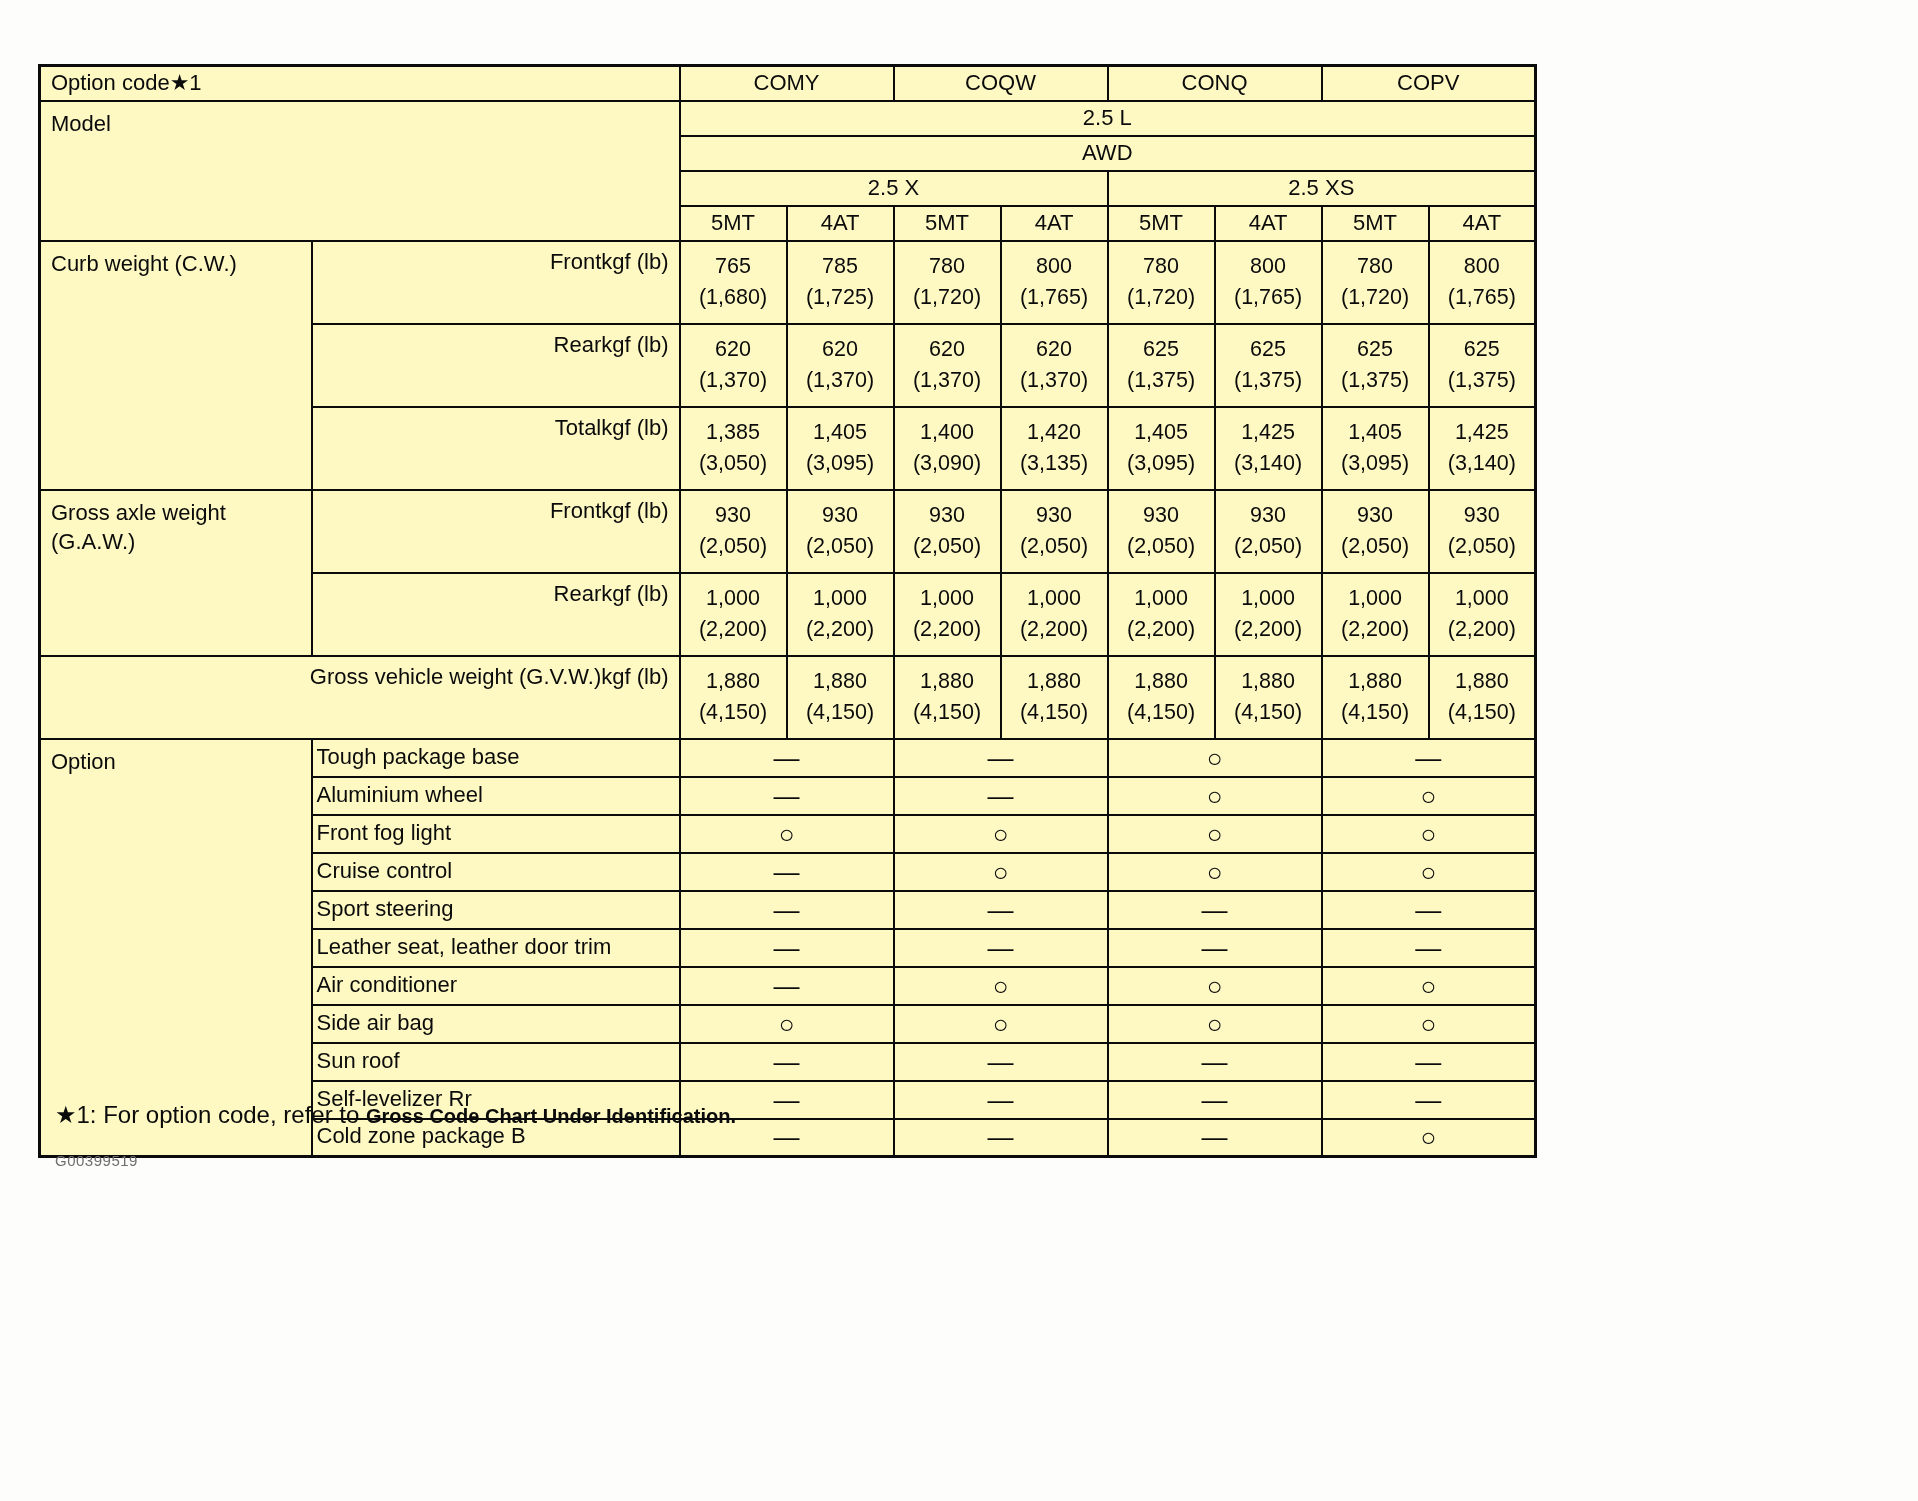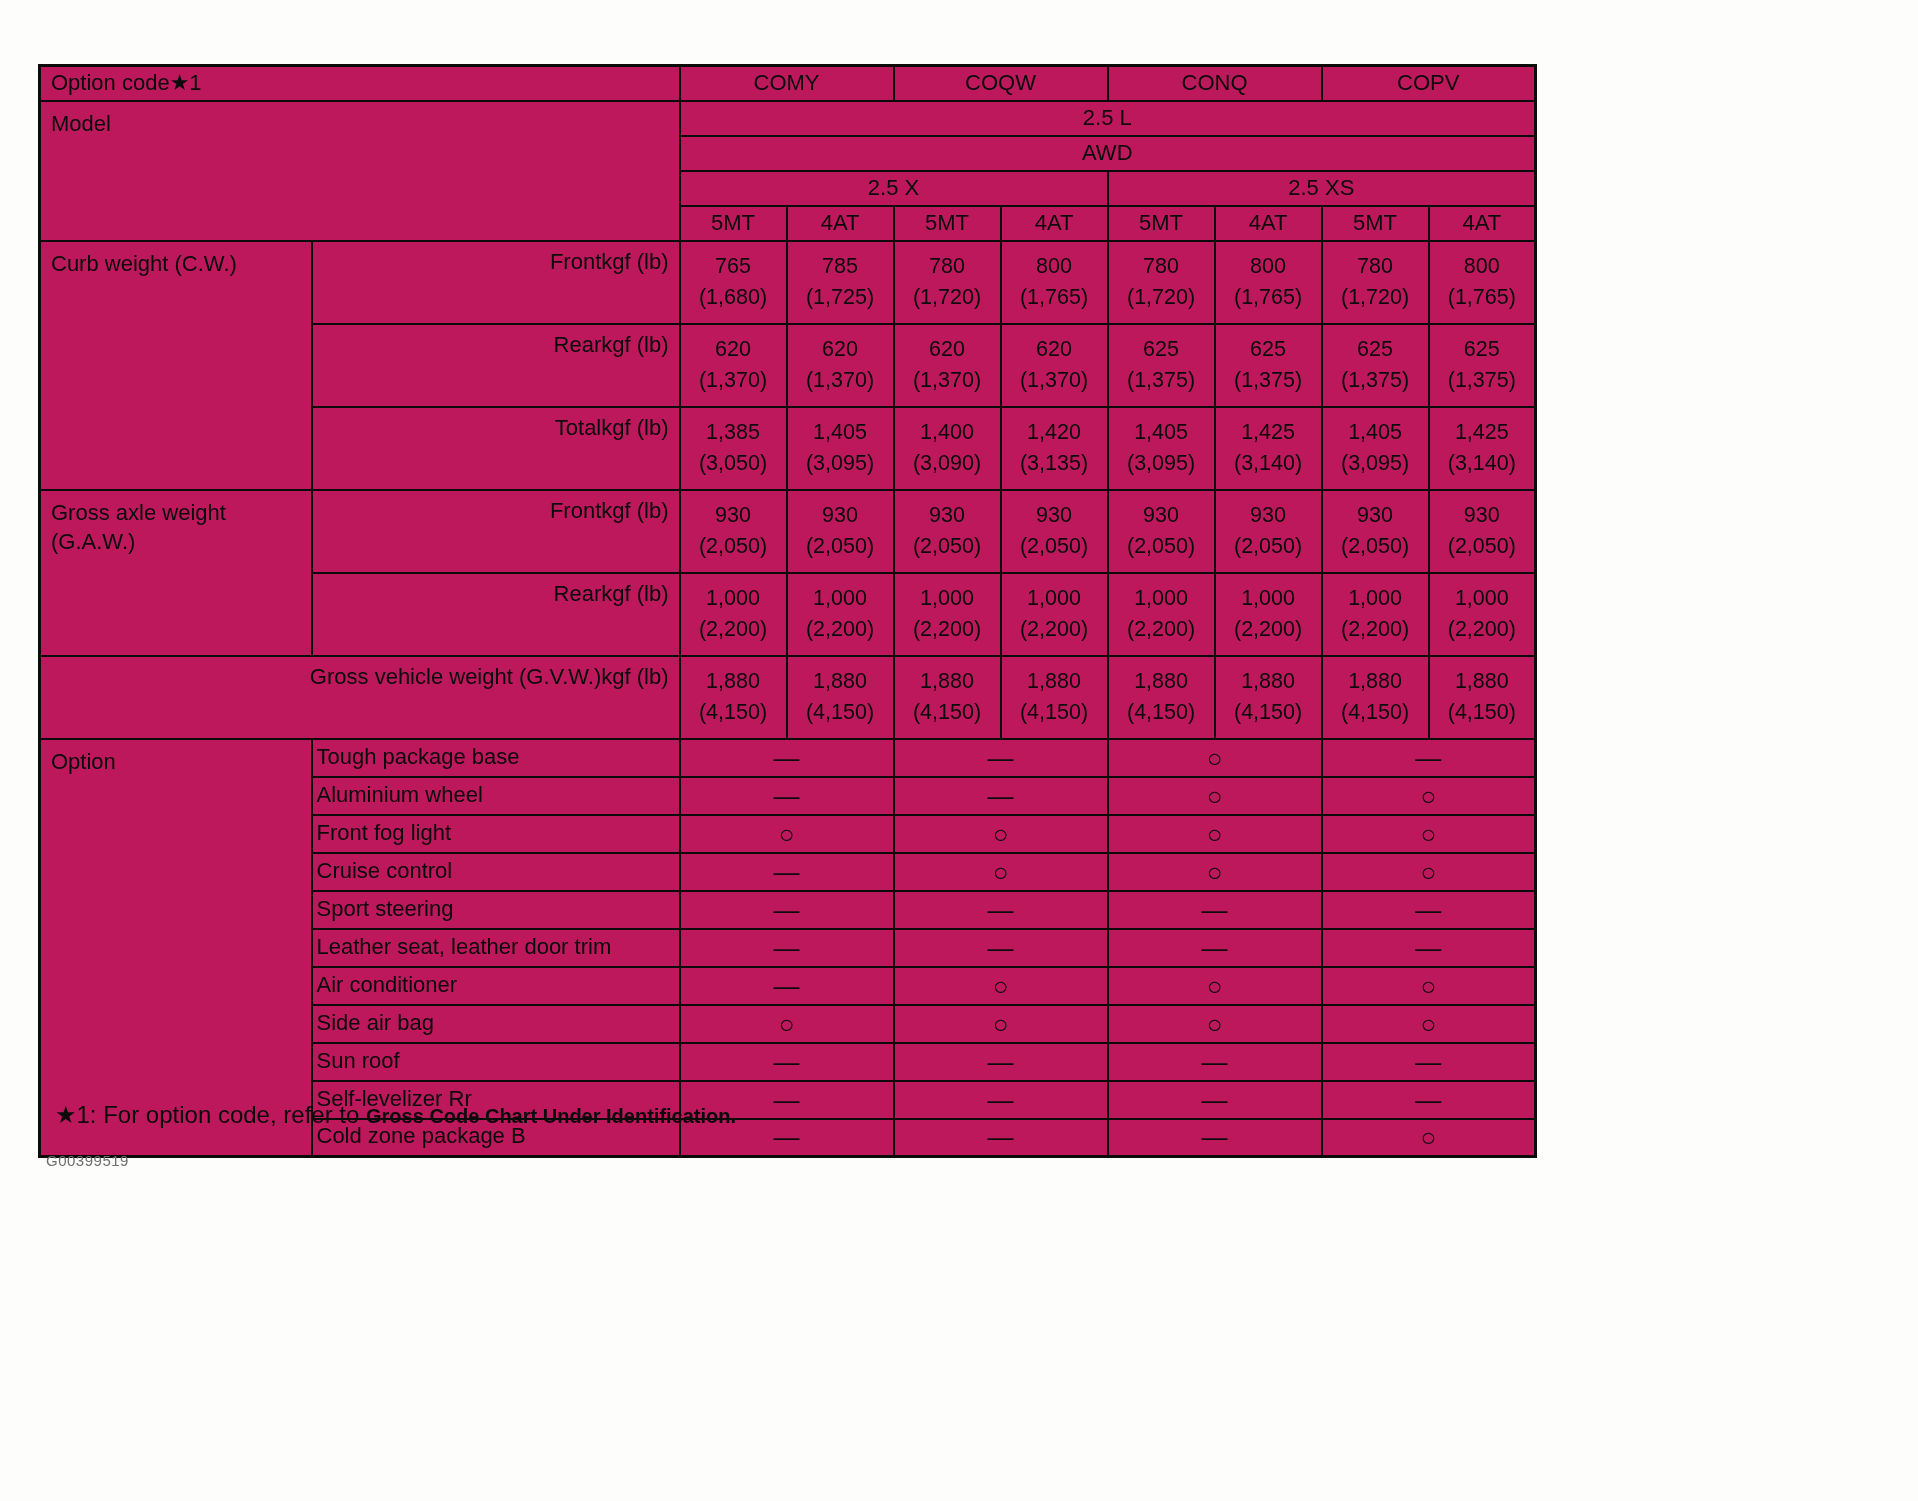--- a/index.html
+++ b/index.html
@@ -11,21 +11,21 @@
     font-family: "Liberation Sans", "DejaVu Sans", sans-serif;
   }
   .spec-table {
     position: absolute;
     left: 38px;
     top: 64px;
     width: 1498px;
     border-collapse: collapse;
     table-layout: fixed;
     border: 3px solid #0b0b0b;
-    background: #be185d;
+    background: #fef9c3;
   }
   .spec-table td {
     border: 2px solid #0b0b0b;
     font-size: 22px;
     overflow: hidden;
   }
   tr.h  { height: 35px; }
   tr.w  { height: 83px; }
   tr.o  { height: 38px; }
 
@@ -58,21 +58,21 @@
 
   .footnote {
     position: absolute;
     left: 55px;
     top: 1101px;
     font-size: 24px;
   }
   .footnote .fn-bold { font-size: 20px; font-weight: bold; }
   .figure-id {
     position: absolute;
-    left: 46px;
+    left: 55px;
     top: 1152px;
     font-size: 15px;
     color: #6f6f6f;
     letter-spacing: 0.5px;
   }
 </style>
 </head>
 <body>
 
 <table class="spec-table">

